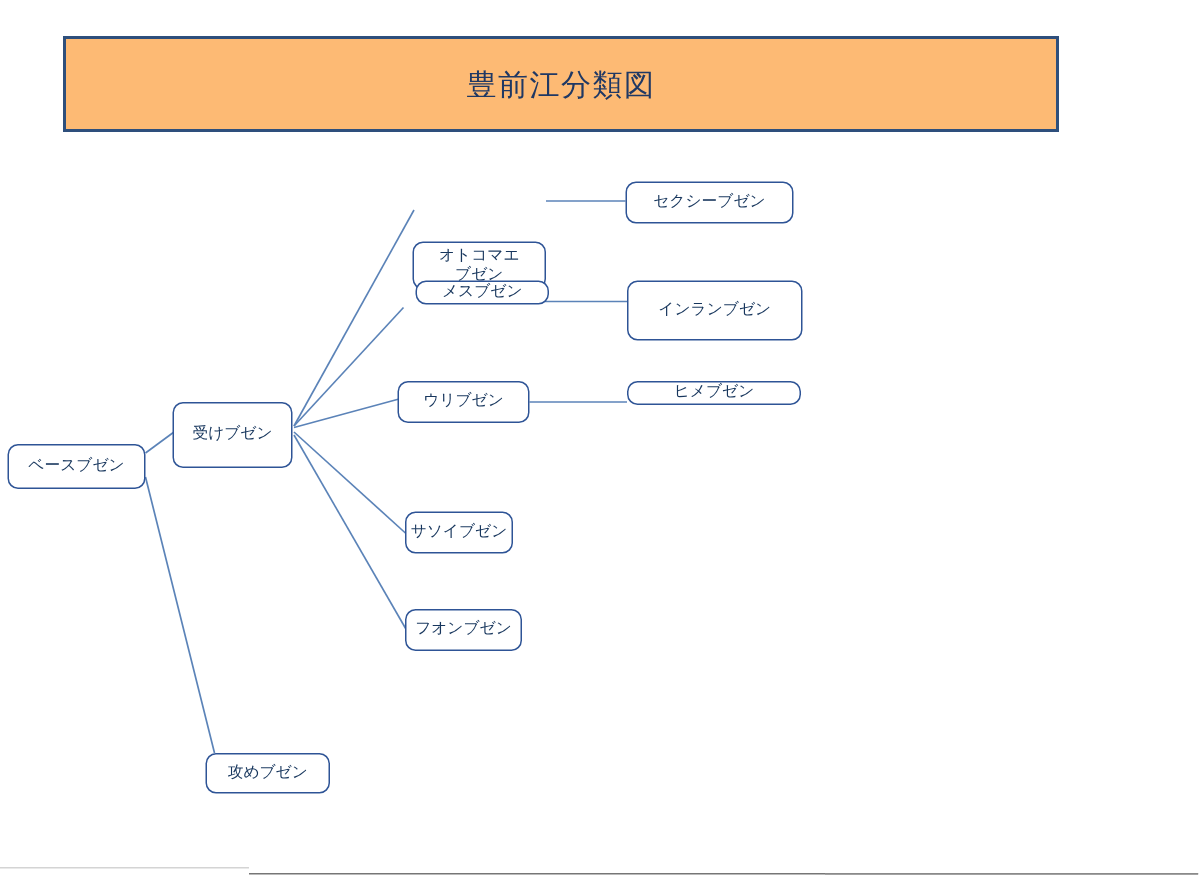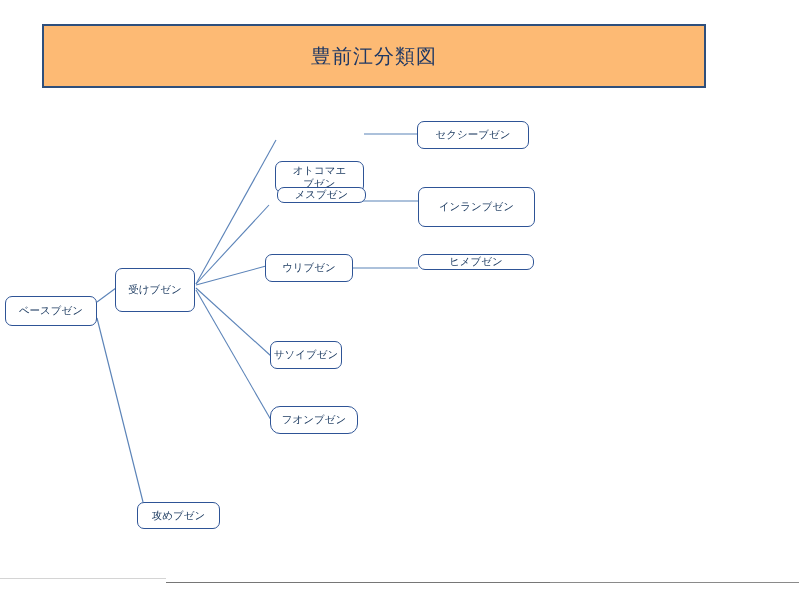--- a/index.html
+++ b/index.html
@@ -119,21 +119,21 @@
 
   <div id="node-layer">
       <div class="node" style="left: 5px; top: 296px; width: 92px; height: 30px;"><span>ベースブゼン</span></div>
       <div class="node" style="left: 115px; top: 268px; width: 80px; height: 44px;"><span>受けブゼン</span></div>
       <div class="node" style="left: 137px; top: 502px; width: 83px; height: 27px;"><span>攻めブゼン</span></div>
       <div class="node" style="left: 275px; top: 117px; width: 89px; height: 32px; margin-top: 44px;"><span>オトコマエ
 ブゼン</span></div>
       <div class="node" style="left: 277px; top: 187px; width: 89px; height: 16px;"><span>メスブゼン</span></div>
       <div class="node" style="left: 265px; top: 254px; width: 88px; height: 28px;"><span>ウリブゼン</span></div>
       <div class="node" style="left: 270px; top: 341px; width: 72px; height: 28px;"><span>サソイブゼン</span></div>
-      <div class="node" style="left: 270px; top: 406px; width: 88px; height: 28px; border-radius: 10px;"><span>フオンブゼン</span></div>
+      <div class="node" style="left: 270px; top: 406px; width: 78px; height: 28px;"><span>フオンブゼン</span></div>
       <div class="node" style="left: 417px; top: 121px; width: 112px; height: 28px;"><span>セクシーブゼン</span></div>
       <div class="node" style="left: 418px; top: 187px; width: 117px; height: 40px;"><span>インランブゼン</span></div>
       <div class="node" style="left: 418px; top: 254px; width: 116px; height: 16px;"><span>ヒメブゼン</span></div>
     </div>
 
   <div class="footer-rule" id="footer-rule-light"></div>
   <div class="footer-rule" id="footer-rule-dark"></div>
   <div class="footer-rule" id="footer-rule-dark-seg"></div>
 
 </div>

